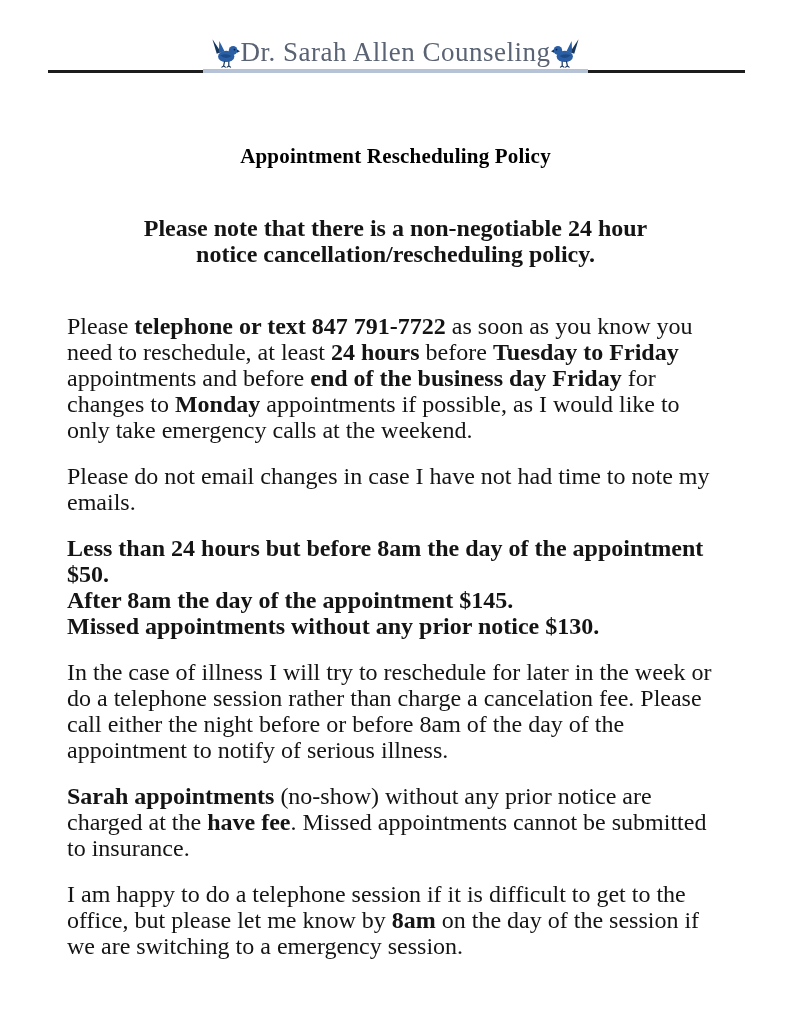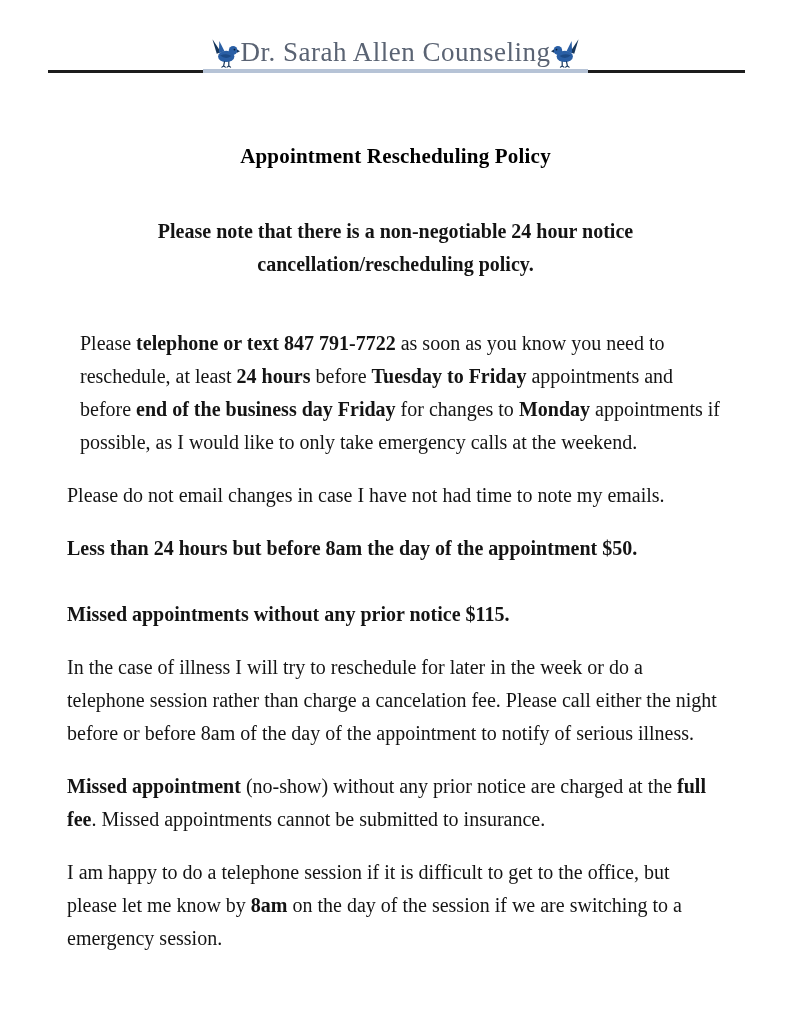--- a/index.html
+++ b/index.html
@@ -37,26 +37,26 @@
   .bird .w{fill:var(--bird-wing);}
   .bird .e{fill:#0a1c33;}
   .bird .legs{stroke:var(--bird-dark);stroke-width:1.4;fill:none;stroke-linecap:round;}
   
   .content{padding:0 67px;}
   .title{
     text-align:center;font-size:21px;font-weight:bold;color:#000;
     margin:66px 0 0;letter-spacing:0.2px;
   }
   .block{
-    font-size:20px;line-height:33px;margin:20px 0 0;color:var(--text-color);
+    font-size:24px;line-height:26px;margin:20px 0 0;color:var(--text-color);
   }
   .block strong{font-weight:bold;}
   .align-center{text-align:center;}
   .sp-large{}
-  .sp-xlarge{margin-top:46px;margin-left:13px;}
+  .sp-xlarge{margin-top:46px;}
   .narrow{max-width:545px;margin-left:auto;margin-right:auto;}
 </style>
 </head>
 <body>
 
 <div class="page">
 
   <header class="header">
     <div class="header-rule"></div>
     <div class="brand-wrap">
@@ -85,20 +85,20 @@
       </span>
     </div>
   </header>
 
   <main class="content">
     <h1 class="title">Appointment Rescheduling Policy</h1>
     <div id="blocks">
         <p class="block align-center sp-xlarge narrow"><strong>Please note that there is a non-negotiable 24 hour notice cancellation/rescheduling policy</strong><strong>.</strong></p>
         <p class="block align-left sp-xlarge"><span>Please </span><strong>telephone or text 847 791-7722</strong><span> as soon as you know you need to reschedule, at least </span><strong>24 hours</strong><span> before </span><strong>Tuesday to Friday</strong><span> appointments and before </span><strong>end of the business day Friday</strong><span> for changes to </span><strong>Monday</strong><span> appointments if possible, as I would like to only take emergency calls at the weekend.</span></p>
         <p class="block align-left sp-normal"><span>Please do not email changes in case I have not had time to note my emails.</span></p>
-        <p class="block align-left sp-large"><strong>Less than 24 hours but before 8am the day of the appointment $50.</strong><br><br><strong>Missed appointments without any prior notice $115.</strong></p>
+        <p class="block align-left sp-large"><strong>Less than 24 hours but before 8am the day of the appointment $50.</strong><br><strong>After 8am the day of the appointment $145.</strong><br><strong>Missed appointments without any prior notice $130.</strong></p>
         <p class="block align-left sp-large"><span>In the case of illness I will try to reschedule for later in the week or do a telephone session rather than charge a cancelation fee. Please call either the night before or before 8am of the day of the appointment to notify of serious illness.</span></p>
-        <p class="block align-left sp-normal"><strong>Missed appointment</strong><span> (no-show) without any prior notice are charged at the </span><strong>full fee</strong><span>. Missed appointments cannot be submitted to insurance.</span></p>
+        <p class="block align-left sp-normal"><strong>Sarah appointments</strong><span> (no-show) without any prior notice are charged at the </span><strong>have fee</strong><span>. Missed appointments cannot be submitted to insurance.</span></p>
         <p class="block align-left sp-normal"><span>I am happy to do a telephone session if it is difficult to get to the office, but please let me know by </span><strong>8am</strong><span> on the day of the session if we are switching to a emergency session.</span></p>
       </div>
   </main>
 
 </div>
 
 </body></html>

